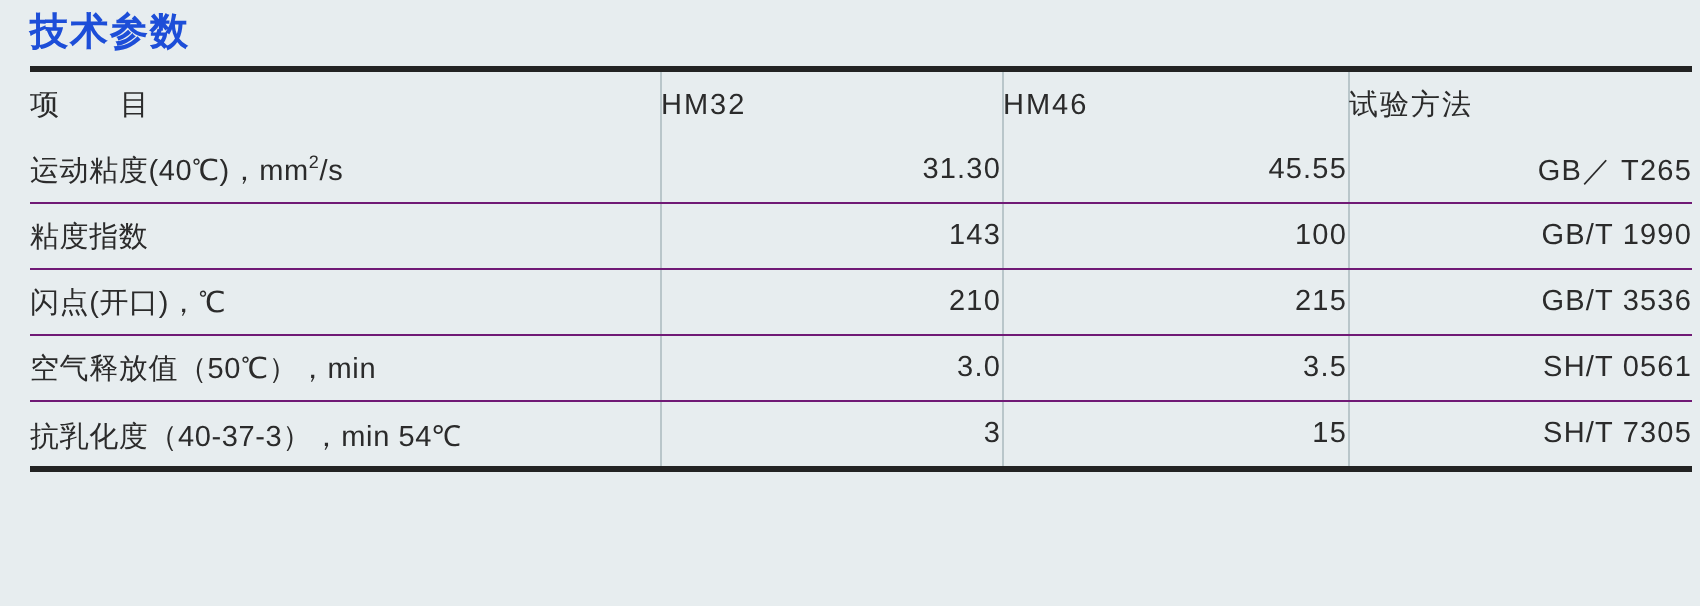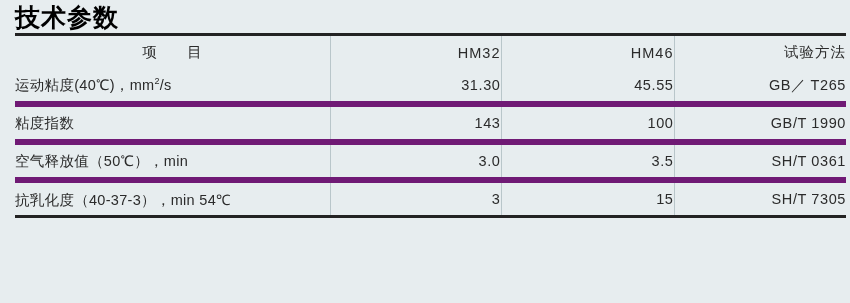--- a/index.html
+++ b/index.html
@@ -17,24 +17,24 @@
   .page {
     position: relative;
     width: 850px;
     height: 303px;
     box-sizing: border-box;
   }
   .page-title {
     position: absolute;
     left: 15px;
     top: 4px;
-    font-size: 25px;
+    font-size: 19px;
     font-weight: bold;
     letter-spacing: 1px;
-    color: #000000;
+    color: #1d4ed8;
     line-height: 26px;
   }
   .spec-table-wrap {
     position: absolute;
     left: 15px;
     top: 33px;
     width: 831px;
   }
   table.spec-table {
     width: 831px;
@@ -43,45 +43,45 @@
     border-top: 3px solid #232323;
     border-bottom: 3px solid #232323;
   }
   table.spec-table col.c-item   { width: 315px; }
   table.spec-table col.c-hm32   { width: 171px; }
   table.spec-table col.c-hm46   { width: 173px; }
   table.spec-table col.c-method { width: 172px; }
 
   table.spec-table th,
   table.spec-table td {
-    border-bottom: 6px solid #701a75;
+    border-bottom: 1px solid #701a75;
     padding: 0;
     height: 32px;
     font-weight: normal;
     font-size: 14.5px;
     color: #2b2b2b;
     vertical-align: middle;
   }
   table.spec-table tr:last-child th,
   table.spec-table tr:last-child td {
     border-bottom: none;
   }
   table.spec-table thead th {
     border-bottom: 1px solid #b9c6ca;
     height: 33px;
   }
   
   .sep-l { border-left: 1px solid #b9c6ca; }
 
   th.h-item {
-    text-align: center;
+    text-align: left;
     letter-spacing: 0.5px;
   }
   th.h-val, th.h-method {
-    text-align: right;
+    text-align: left;
     letter-spacing: 1px;
   }
   td.item-cell {
     text-align: left;
     padding-left: 10px;
     letter-spacing: 0.3px;
     white-space: nowrap;
   }
   td.val-cell, td.method-cell {
     text-align: right;
@@ -126,27 +126,33 @@
           <td class="method-cell sep-l">GB／ T265</td>
         </tr>
 
         <tr>
           <td class="item-cell">粘度指数</td>
           <td class="val-cell sep-l">143</td>
           <td class="val-cell sep-l">100</td>
           <td class="method-cell sep-l">GB/T 1990</td>
         </tr>
 
+        <tr>
+          <td class="item-cell">闪点(开口)，℃</td>
+          <td class="val-cell sep-l">210</td>
+          <td class="val-cell sep-l">215</td>
+          <td class="method-cell sep-l">GB/T 3536</td>
+        </tr>
 
 
         <tr>
           <td class="item-cell">空气释放值（50℃），min</td>
           <td class="val-cell sep-l">3.0</td>
           <td class="val-cell sep-l">3.5</td>
-          <td class="method-cell sep-l">SH/T 0361</td>
+          <td class="method-cell sep-l">SH/T 0561</td>
         </tr>
 
 
         <tr>
           <td class="item-cell">抗乳化度（40-37-3），min 54℃</td>
           <td class="val-cell sep-l">3</td>
           <td class="val-cell sep-l">15</td>
           <td class="method-cell sep-l">SH/T 7305</td>
         </tr>
 

